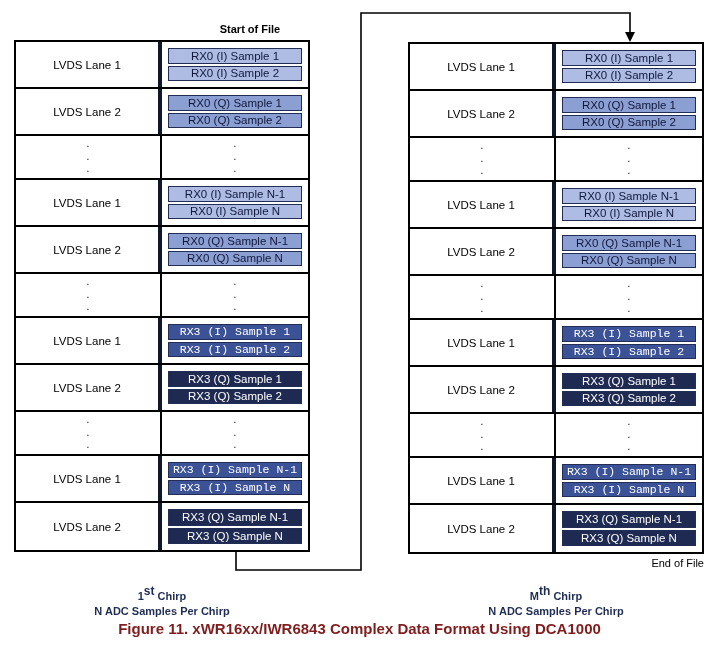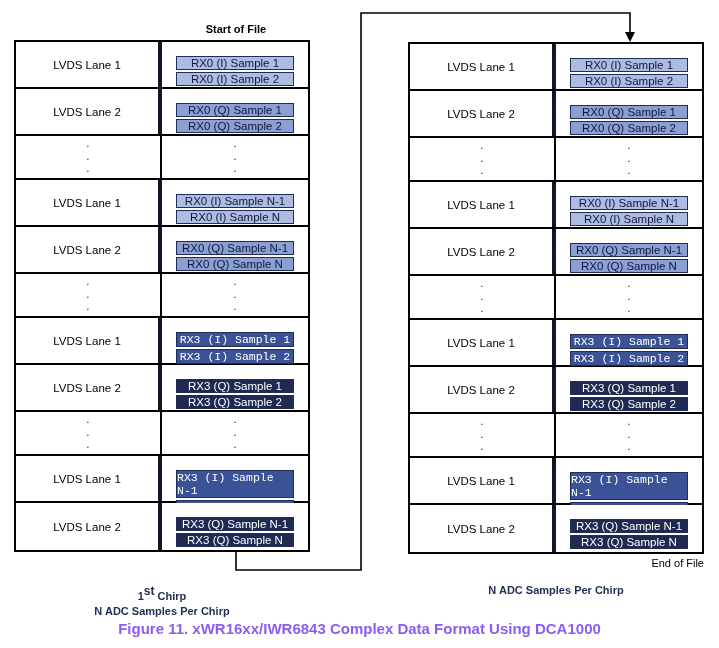--- a/index.html
+++ b/index.html
@@ -36,21 +36,21 @@
     align-items: center;
     justify-content: center;
     font-size: 11.5px;
     color: #000000;
     background: #ffffff;
   }
   .samples {
     flex: 1 1 auto;
     display: flex;
     flex-direction: column;
-    padding: 14px;
+    padding: 6px;
     gap: 2px;
     background: #ffffff;
   }
   .sample-cell {
     flex: 1 1 0;
     display: flex;
     align-items: center;
     justify-content: center;
     font-size: 11.5px;
     border: 1px solid var(--cell_border);
@@ -67,21 +67,21 @@
     white-space: pre-line;
     text-align: center;
     font-size: 10px;
     line-height: 1.25;
     color: #000000;
   }
   .dots-cell.lane-side { flex: 0 0 146px; border-right: 2px solid #000000; }
   .dots-cell.sample-side { flex: 1 1 auto; }
 
   .flabel { position: absolute; font-size: 11px; }
-  .start-label { left: 162px; top: 23px; width: 148px; text-align: center; font-weight: bold; color: #000000; }
+  .start-label { left: 176px; top: 23px; width: 148px; text-align: center; font-weight: bold; color: #000000; }
   .end-label   { left: 556px; top: 557px; width: 148px; text-align: right; font-weight: normal; color: #000000; }
 
   .chirp-label {
     position: absolute;
     top: 583px;
     width: 296px;
     text-align: center;
     font-weight: bold;
     font-size: 11px;
     color: var(--label_navy);
@@ -91,21 +91,21 @@
   .chirp-label.right { left: 408px; }
   .chirp-label sup { font-size: 12px; }
 
   .caption {
     position: absolute;
     left: 0; top: 620px;
     width: 719px;
     text-align: center;
     font-weight: bold;
     font-size: 15px;
-    color: #8b5cf6;
+    color: #7f1d1d;
   }
 </style>
 </head>
 <body>
 
 <div class="stage">
 
   <svg class="arrow-layer" width="719" height="648" viewBox="0 0 719 648">
     <polyline points="236,552 236,570 361,570 361,13 630,13 630,35" fill="none" stroke="#000000" stroke-width="1.6"></polyline>
     <polygon points="625,32 635,32 630,42" fill="#000000"></polygon>
@@ -278,18 +278,19 @@
         <div class="sample-cell rx3q">RX3 (Q) Sample N</div>
       </div>
     </div>
   </div>
 
   <div class="chirp-label left">
     <div><span>1</span><sup>st</sup><span> Chirp</span></div>
     <div>N ADC Samples Per Chirp</div>
   </div>
   <div class="chirp-label right">
+    <div><span>M</span><sup>th</sup><span> Chirp</span></div>
     <div>N ADC Samples Per Chirp</div>
   </div>
 
   <div class="caption">Figure 11. xWR16xx/IWR6843 Complex Data Format Using DCA1000</div>
 
 </div>
 
 </body></html>

